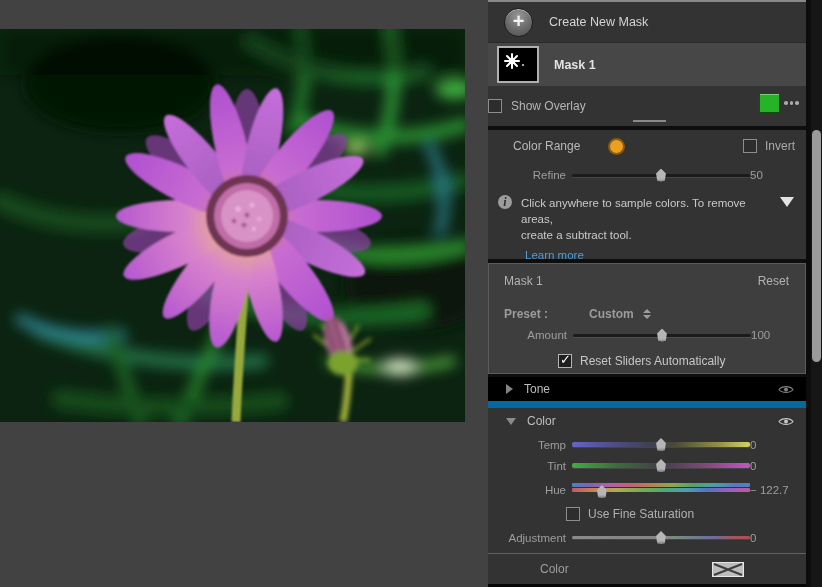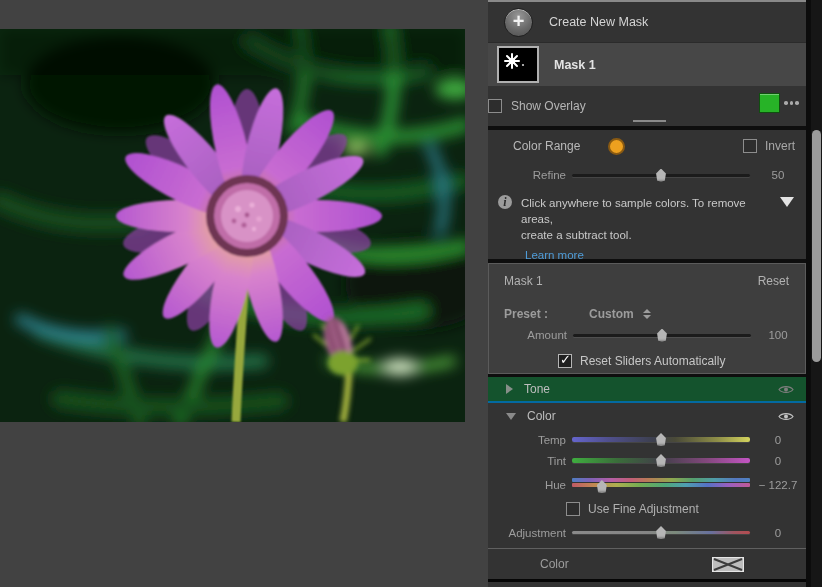--- a/index.html
+++ b/index.html
@@ -57,21 +57,21 @@
   .slabel { width:78px; text-align:right; color:#9d9d9d; font-size:11.5px; flex:none; }
   .track-wrap { position:relative; width:178px; height:15px; margin-left:6px; flex:none; }
   .track { position:absolute; left:0; right:0; top:6px; height:3px; border-radius:2px; background:#1b1b1b;
            box-shadow:0 1px 0 rgba(255,255,255,.09); }
   .track.thick { top:5px; height:5px; }
   .hue-top    { position:absolute; left:0; right:0; top:1px;  height:4px; border-radius:1px; }
   .hue-bottom { position:absolute; left:0; right:0; top:6px;  height:4px; border-radius:1px; }
   .thumb { position:absolute; top:1px; width:13px; height:13px; background:#b6b6b6; cursor:pointer;
            clip-path:polygon(50% 0%, 88% 38%, 79% 94%, 50% 100%, 21% 94%, 12% 38%);
            box-shadow:inset 0 -2px 2px rgba(0,0,0,.25); }
-  .sval { flex:1; text-align:center; color:#9d9d9d; font-size:11.5px; }
+  .sval { flex:1; text-align:left; color:#9d9d9d; font-size:11.5px; }
 
   .g-temp { background:linear-gradient(90deg,#6565cd 0%,#50508e 20%,#3d4050 45%,#4a4a38 58%,#8f8f48 82%,#d4d45e 100%); }
   .g-tint { background:linear-gradient(90deg,#3fae3f 0%,#3a6e3a 25%,#423f49 50%,#84487e 76%,#c455c4 100%); }
   .g-hue-top { background:linear-gradient(90deg,#4f7ec2 0%,#7e62b8 10%,#b55fa6 22%,#c25f78 33%,#b87c56 43%,#8fa84f 56%,#55a06e 68%,#4f9da8 80%,#5578c0 92%,#4f82c2 100%); }
   .g-hue-bottom { background:linear-gradient(90deg,#c05a66 0%,#c08752 12%,#aeae50 25%,#74ae52 38%,#50a878 52%,#4f9fb2 64%,#5572c4 76%,#9a5fc0 88%,#c05a98 100%); }
   .g-sat { background:linear-gradient(90deg,#8a8a8a 0%,#858585 42%,#7c8a7c 58%,#68719e 78%,#a05560 91%,#b44c50 100%); }
 
   .hint { display:flex; align-items:flex-start; padding:7px 12px 0 10px; }
   .info-icon { width:14px; height:14px; border-radius:50%; background:#9c9c9c; color:#2c2c2c; flex:none;
                font-family:"Liberation Serif", serif; font-style:italic; font-weight:bold; font-size:12px;
@@ -88,21 +88,21 @@
   .sb-preset { display:flex; align-items:flex-end; height:26px; padding-left:15px; color:#9c9c9c;font-weight:bold; }
   .sb-preset .preset-val { margin-left:41px; cursor:pointer; display:flex; align-items:center; }
   .sort-arrows { display:inline-flex; flex-direction:column; gap:2px; margin-left:9px; }
   .sort-arrows i { width:0; height:0; border-left:4px solid transparent; border-right:4px solid transparent; }
   .sort-arrows i.up { border-bottom:4px solid #9c9c9c; }
   .sort-arrows i.dn { border-top:4px solid #9c9c9c; }
   .sb-check { display:flex; align-items:center; height:24px; padding-left:69px; color:#c6c6c6; }
   .sb-check .lbl { margin-left:8px; }
 
   
-  .row-tone { height:27px; display:flex; align-items:center; padding:0 12px 0 18px; border-bottom:2px solid #0369a1; box-sizing:content-box; background:#14532d; height:24px;justify-content:flex-end; }
+  .row-tone { height:27px; display:flex; align-items:center; padding:0 12px 0 18px; border-bottom:7px solid #0369a1; box-sizing:content-box; background:#000000; height:24px;justify-content:flex-end; }
   .tri-right { width:0; height:0; border-top:5px solid transparent; border-bottom:5px solid transparent;
                border-left:7px solid #9a9a9a; opacity:.85; cursor:pointer; }
   .tri-down { width:0; height:0; border-left:5px solid transparent; border-right:5px solid transparent;
               border-top:7px solid #9a9a9a; opacity:.85; cursor:pointer; }
   .row-tone .lbl, .sc-head .lbl { margin-left:11px; color:#bdbdbd; }
   .eye { margin-left:auto; display:flex; cursor:pointer; }
 
   
   .section-color { height:145px; background:#333; }
   .sc-head { height:26px; display:flex; align-items:center; padding:0 12px 0 18px; }
@@ -426,21 +426,21 @@
         <div class="track-wrap">
           <div class="hue-top g-hue-top"></div>
           <div class="hue-bottom g-hue-bottom"></div>
           <div class="thumb" style="left:calc(16.8% - 6.5px); top:3px"></div>
         </div>
         <div class="sval">− 122.7</div>
       </div>
 
       <div class="fine-row">
         <div class="cb"></div>
-        <div class="lbl">Use Fine Adjustment</div>
+        <div class="lbl">Use Fine Saturation</div>
       </div>
 
       <div class="slider-row" style="height:25px">
         <div class="slabel">Adjustment</div>
         <div class="track-wrap">
           <div class="track g-sat"></div>
           <div class="thumb" style="left:calc(50% - 6.5px)"></div>
         </div>
         <div class="sval">0</div>
       </div>

